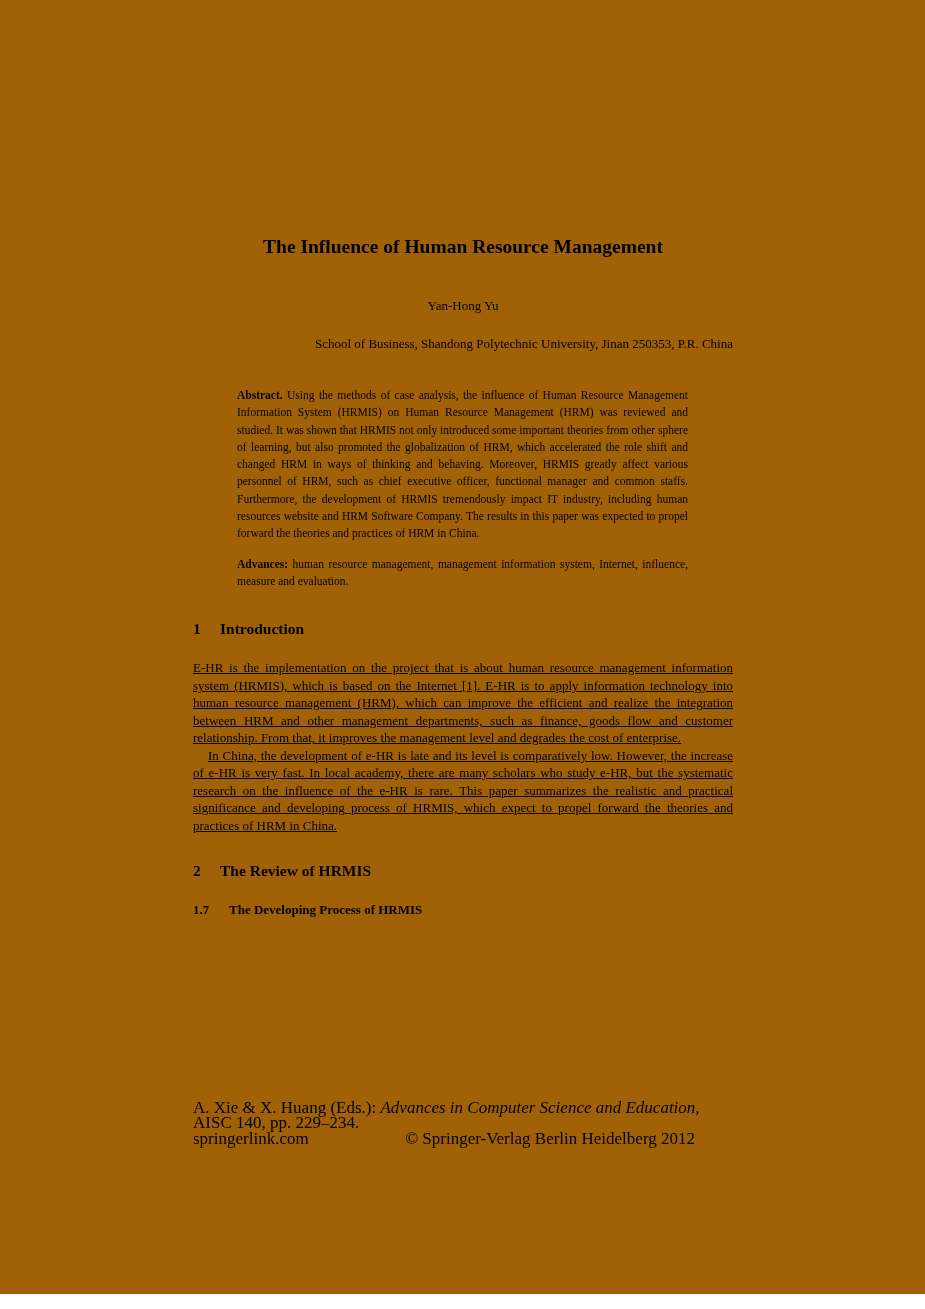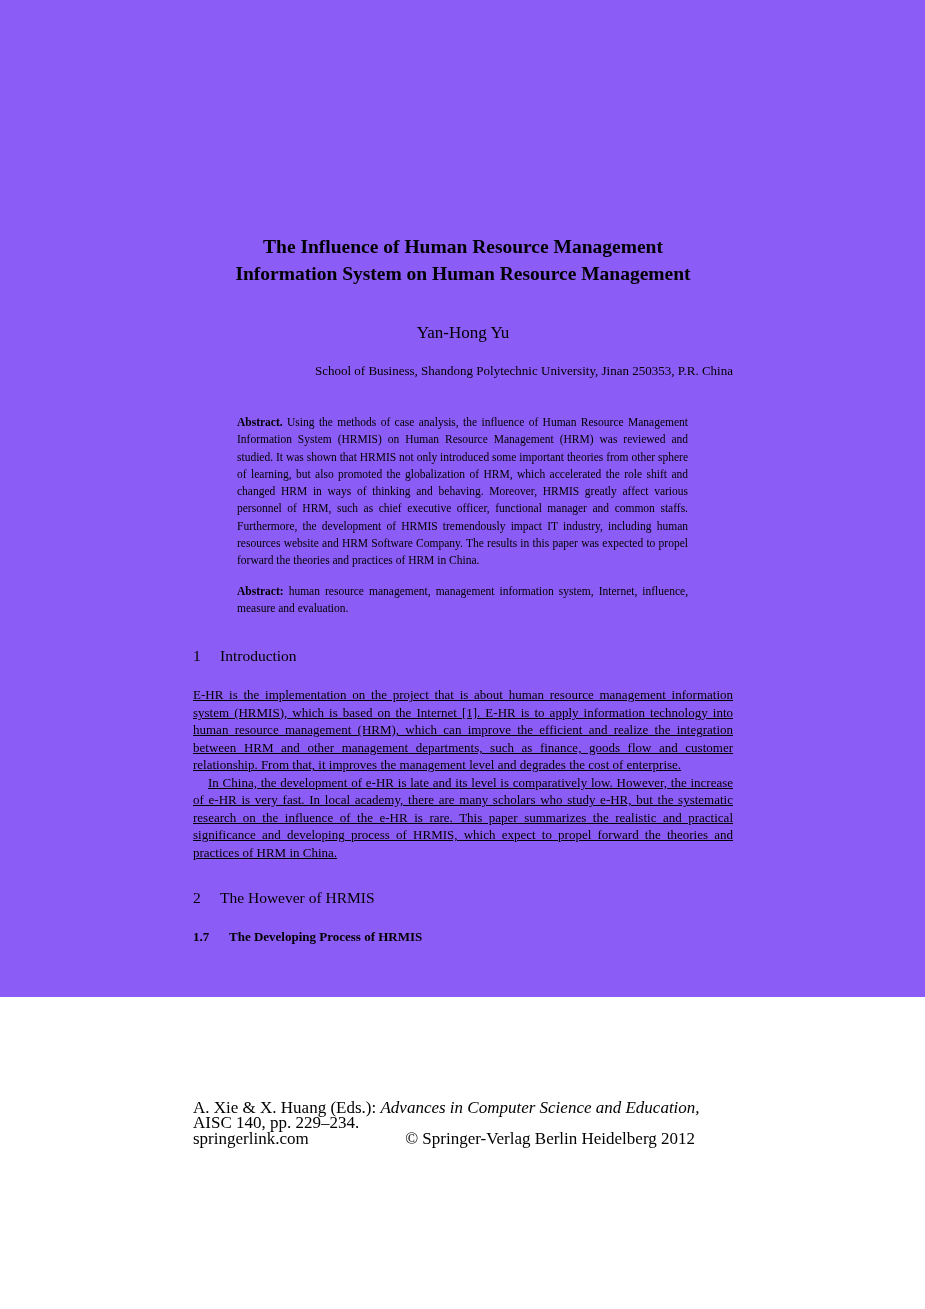--- a/index.html
+++ b/index.html
@@ -9,40 +9,40 @@
     height: 1309px;
     position: relative;
     font-family: "Liberation Serif", "DejaVu Serif", serif;
     color: #000000;
     overflow: hidden;
   }
   .sheet {
     position: absolute;
     left: 0; top: 0;
     width: 925px;
-    height: 997px;
-    background: #8b5cf6;
+    height: 1294px;
+    background: #a16207;
   }
   .col {
     position: absolute;
     left: 193px;
     top: 233px;
     width: 540px;
   }
   .title {
     font-size: 19.5px;
     font-weight: bold;
     text-align: center;
     line-height: 27px;
   }
   .title-line { display: block; }
   .author {
     margin-top: 38px;
     text-align: center;
-    font-size: 17px;
+    font-size: 13px;
     line-height: 15px;
   }
   .affiliation {
     margin-top: 23px;
     text-align: right;
     font-size: 13px;
     line-height: 15px;
   }
   .email {
     margin-top: 3px;
@@ -58,21 +58,21 @@
     font-size: 11.5px;
     line-height: 17.3px;
     text-align: justify;
   }
   .keywords { margin-top: 13px; }
   .bold { font-weight: bold; }
   .italic { font-style: italic; }
   .section-heading {
     margin-top: 30px;
     font-size: 15.5px;
-    font-weight: normal;
+    font-weight: bold;
     line-height: 18px;
   }
   .sec-num { display: inline-block; width: 27px; }
   .body-para {
     margin-top: 21px;
     font-size: 13px;
     line-height: 17.5px;
     text-align: justify;
     text-decoration: underline;
   }
@@ -106,40 +106,39 @@
 </style>
 </head>
 <body>
 
 <div class="sheet">
 
   <div class="col">
 
     <h1 class="title">
       <span class="title-line">The Influence of Human Resource Management</span>
-      <span class="title-line">Information System on Human Resource Management</span>
     </h1>
 
     <div class="author">Yan-Hong Yu</div>
 
     <div class="affiliation">School of Business, Shandong Polytechnic University, Jinan 250353, P.R. China</div>
 
 
     <div class="abstract-block">
       <p class="abstract"><span class="bold">Abstract.</span> <span>Using the methods of case analysis, the influence of Human Resource Management Information System (HRMIS) on Human Resource Management (HRM) was reviewed and studied. It was shown that HRMIS not only introduced some important theories from other sphere of learning, but also promoted the globalization of HRM, which accelerated the role shift and changed HRM in ways of thinking and behaving. Moreover, HRMIS greatly affect various personnel of HRM, such as chief executive officer, functional manager and common staffs. Furthermore, the development of HRMIS tremendously impact IT industry, including human resources website and HRM Software Company. The results in this paper was expected to propel forward the theories and practices of HRM in China.</span></p>
-      <p class="keywords"><span class="bold">Abstract:</span> <span>human resource management, management information system, Internet, influence, measure and evaluation.</span></p>
+      <p class="keywords"><span class="bold">Advances:</span> <span>human resource management, management information system, Internet, influence, measure and evaluation.</span></p>
     </div>
 
     <h2 class="section-heading"><span class="sec-num">1</span><span>Introduction</span></h2>
 
     <p class="body-para">E-HR is the implementation on the project that is about human resource management information system (HRMIS), which is based on the Internet [1]. E-HR is to apply information technology into human resource management (HRM), which can improve the efficient and realize the integration between HRM and other management departments, such as finance, goods flow and customer relationship. From that, it improves the management level and degrades the cost of enterprise.</p>
 
     <p class="body-para indent">In China, the development of e-HR is late and its level is comparatively low. However, the increase of e-HR is very fast. In local academy, there are many scholars who study e-HR, but the systematic research on the influence of the e-HR is rare. This paper summarizes the realistic and practical significance and developing process of HRMIS, which expect to propel forward the theories and practices of HRM in China.</p>
 
-    <h2 class="section-heading section2-heading"><span class="sec-num">2</span><span>The However of HRMIS</span></h2>
+    <h2 class="section-heading section2-heading"><span class="sec-num">2</span><span>The Review of HRMIS</span></h2>
 
     <h3 class="subsection-heading"><span class="sub-num">1.7</span><span>The Developing Process of HRMIS</span></h3>
 
 
   </div>
 
   <div class="footer">
     <div class="footer-line1"><span>A. Xie &amp; X. Huang (Eds.):</span> <span class="italic">Advances in Computer Science and Education,</span> <span>AISC 140, pp. 229–234.</span></div>
     <div class="footer-line2">
       <span>springerlink.com</span>

